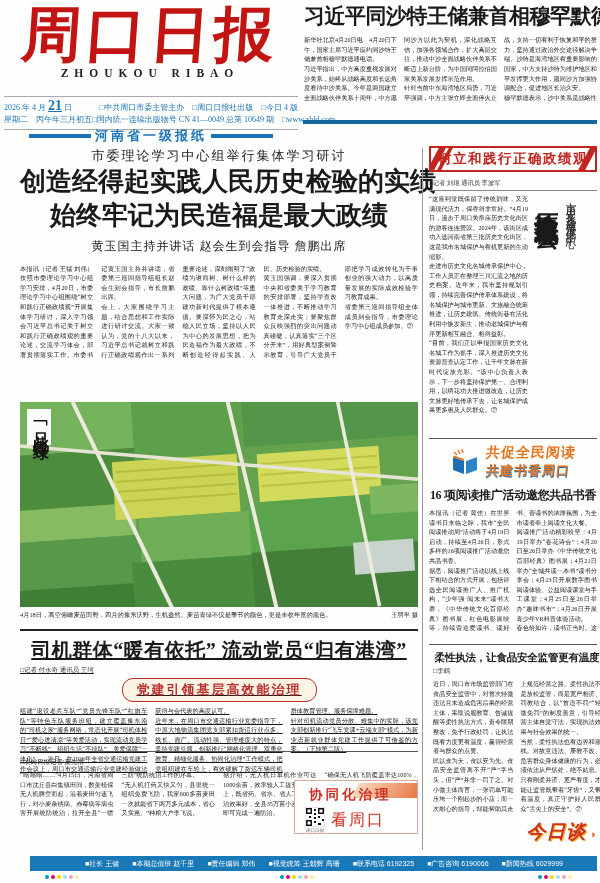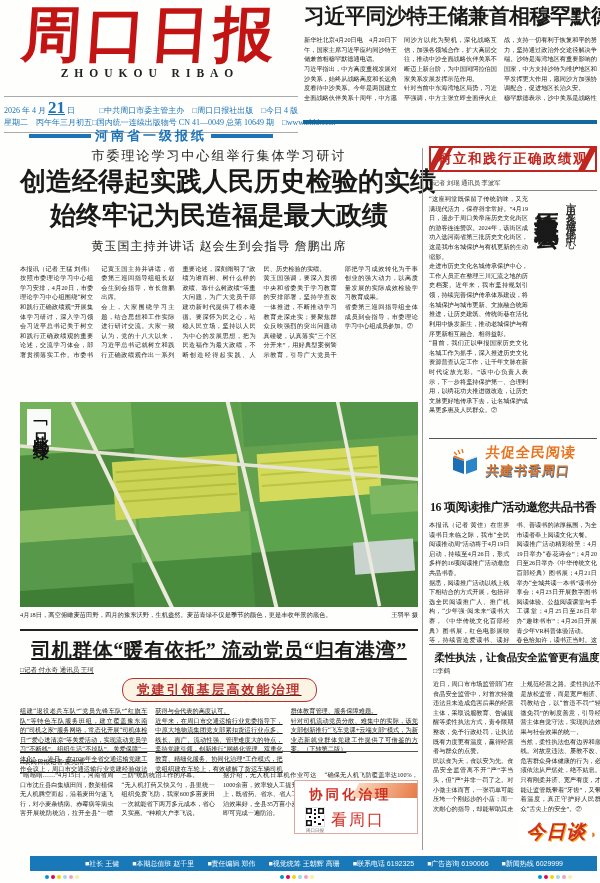--- a/index.html
+++ b/index.html
@@ -8,21 +8,21 @@
   
   .masthead{position:absolute;left:0;top:0;width:300px;text-align:center;}
   .masthead-title{font-family:"DejaVu Serif",serif;font-weight:bold;color:#c31414;
         font-size:60px;line-height:1.15;letter-spacing:4px;transform:skewX(-4deg);}
   .masthead-pinyin{font-family:"Liberation Serif",serif;font-weight:bold;font-size:11.5px;
         letter-spacing:6px;color:#222;margin-top:-2px;}
   .header-info{position:absolute;left:4px;top:96px;width:294px;color:#1b74b8;
         border-top:1px solid #aaa;border-bottom:1px solid #aaa;padding:2px 0 3px 0;
         font-size:8px;line-height:1.5;}
   .hi-row{display:flex;justify-content:space-between;align-items:baseline;white-space:nowrap;}
-  .hi-day{font-size:17px;font-weight:bold;line-height:1;text-decoration:underline;}
+  .hi-day{font-size:14px;font-weight:bold;line-height:1;text-decoration:underline;}
   .grade-row{position:absolute;left:4px;top:127px;width:294px;display:flex;align-items:center;justify-content:center;gap:4px;}
   .grade-bar{height:4px;width:62px;background:#1b74b8;}
   .grade-text{color:#1b74b8;font-weight:bold;font-size:13px;letter-spacing:3px;white-space:nowrap;}
   
   .top-story{position:absolute;left:304px;top:4px;width:293px;}
   .top-headline{font-family:"Liberation Sans",sans-serif;font-weight:bold;font-size:21px;
         line-height:1.15;text-align:justify;text-align-last:justify;white-space:nowrap;letter-spacing:-0.5px;}
   .top-body{margin-top:7px;column-count:3;column-gap:7px;font-size:6.2px;line-height:1.55;
         height:74px;overflow:hidden;}
   .prebody{white-space:pre-line;text-align:justify;}
@@ -84,21 +84,21 @@
         font-weight:bold;font-size:24px;letter-spacing:1px;height:252px;line-height:1.1;}
   .v-kicker{writing-mode:vertical-rl;text-orientation:upright;font-family:"Liberation Sans",sans-serif;
         font-size:10.5px;letter-spacing:3px;height:250px;color:#222;}
   .hdiv{position:absolute;left:0;width:168px;height:1px;background:#555;}
   .reading{position:absolute;top:298px;left:0;width:168px;}
   .read-logo{display:flex;align-items:center;justify-content:center;gap:6px;}
   .read-logo-text{text-align:left;}
   .rl1{color:#e8731e;font-weight:bold;font-size:14px;letter-spacing:1px;transform:skewX(-6deg);white-space:nowrap;}
   .rl2{color:#e8731e;font-weight:bold;font-size:13px;letter-spacing:1px;transform:skewX(-6deg);white-space:nowrap;
        text-shadow:0.5px 0.5px 0 #1a6fb5;}
-  .read-headline{font-weight:bold;font-size:12px;text-align:center;margin-top:19px;white-space:nowrap;letter-spacing:-0.3px;}
+  .read-headline{font-weight:bold;font-size:12px;text-align:center;margin-top:7px;white-space:nowrap;letter-spacing:-0.3px;}
   .read-body{margin-top:4px;column-count:2;column-gap:7px;font-size:6.2px;line-height:1.55;height:128px;overflow:hidden;}
   .food{position:absolute;top:505px;left:4px;width:168px;}
   .food-headline{font-weight:bold;font-size:10.5px;text-align:center;white-space:nowrap;letter-spacing:-0.2px;}
   .food-body{margin-top:3px;column-count:2;column-gap:7px;font-size:6.2px;line-height:1.55;height:168px;overflow:hidden;}
   .jrt{position:absolute;right:0;bottom:2px;background:#fff;padding:2px 4px 0 8px;z-index:3;}
   .jrt-text{font-family:"DejaVu Serif",serif;font-weight:bold;font-style:italic;font-size:19px;
         color:#cf2f22;text-shadow:1.2px 1.2px 0 #f0b429;letter-spacing:1px;}
   .jrt-mark{color:#e8731e;font-size:11px;font-weight:bold;}
   
   .footer-bar{position:absolute;left:30px;top:856px;width:567px;height:15px;background:#1878b8;

